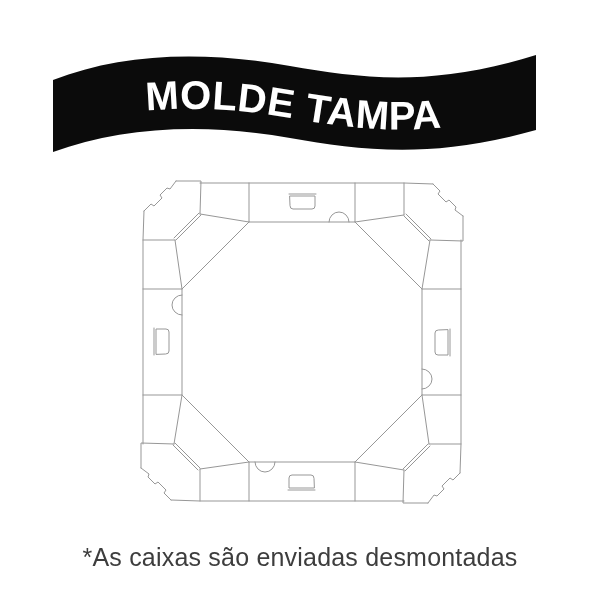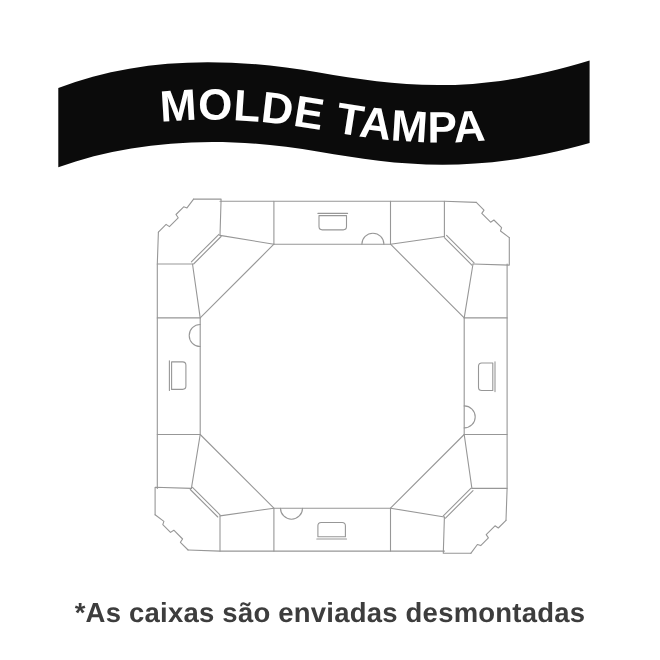--- a/index.html
+++ b/index.html
@@ -21,21 +21,21 @@
     font-size: 40px;
     letter-spacing: 0.5px;
   }
   #footnote {
     position: absolute;
     left: 0;
     top: 543px;
     width: 600px;
     text-align: center;
     font-size: 25px;
-    font-weight: 700;
+    font-weight: 400;
     color: #3d3d3d;
     letter-spacing: 0.2px;
   }
 </style>
 </head>
 <body>
 
 <div id="page">
 
   <svg id="art" width="600" height="600" viewBox="0 0 600 600">

